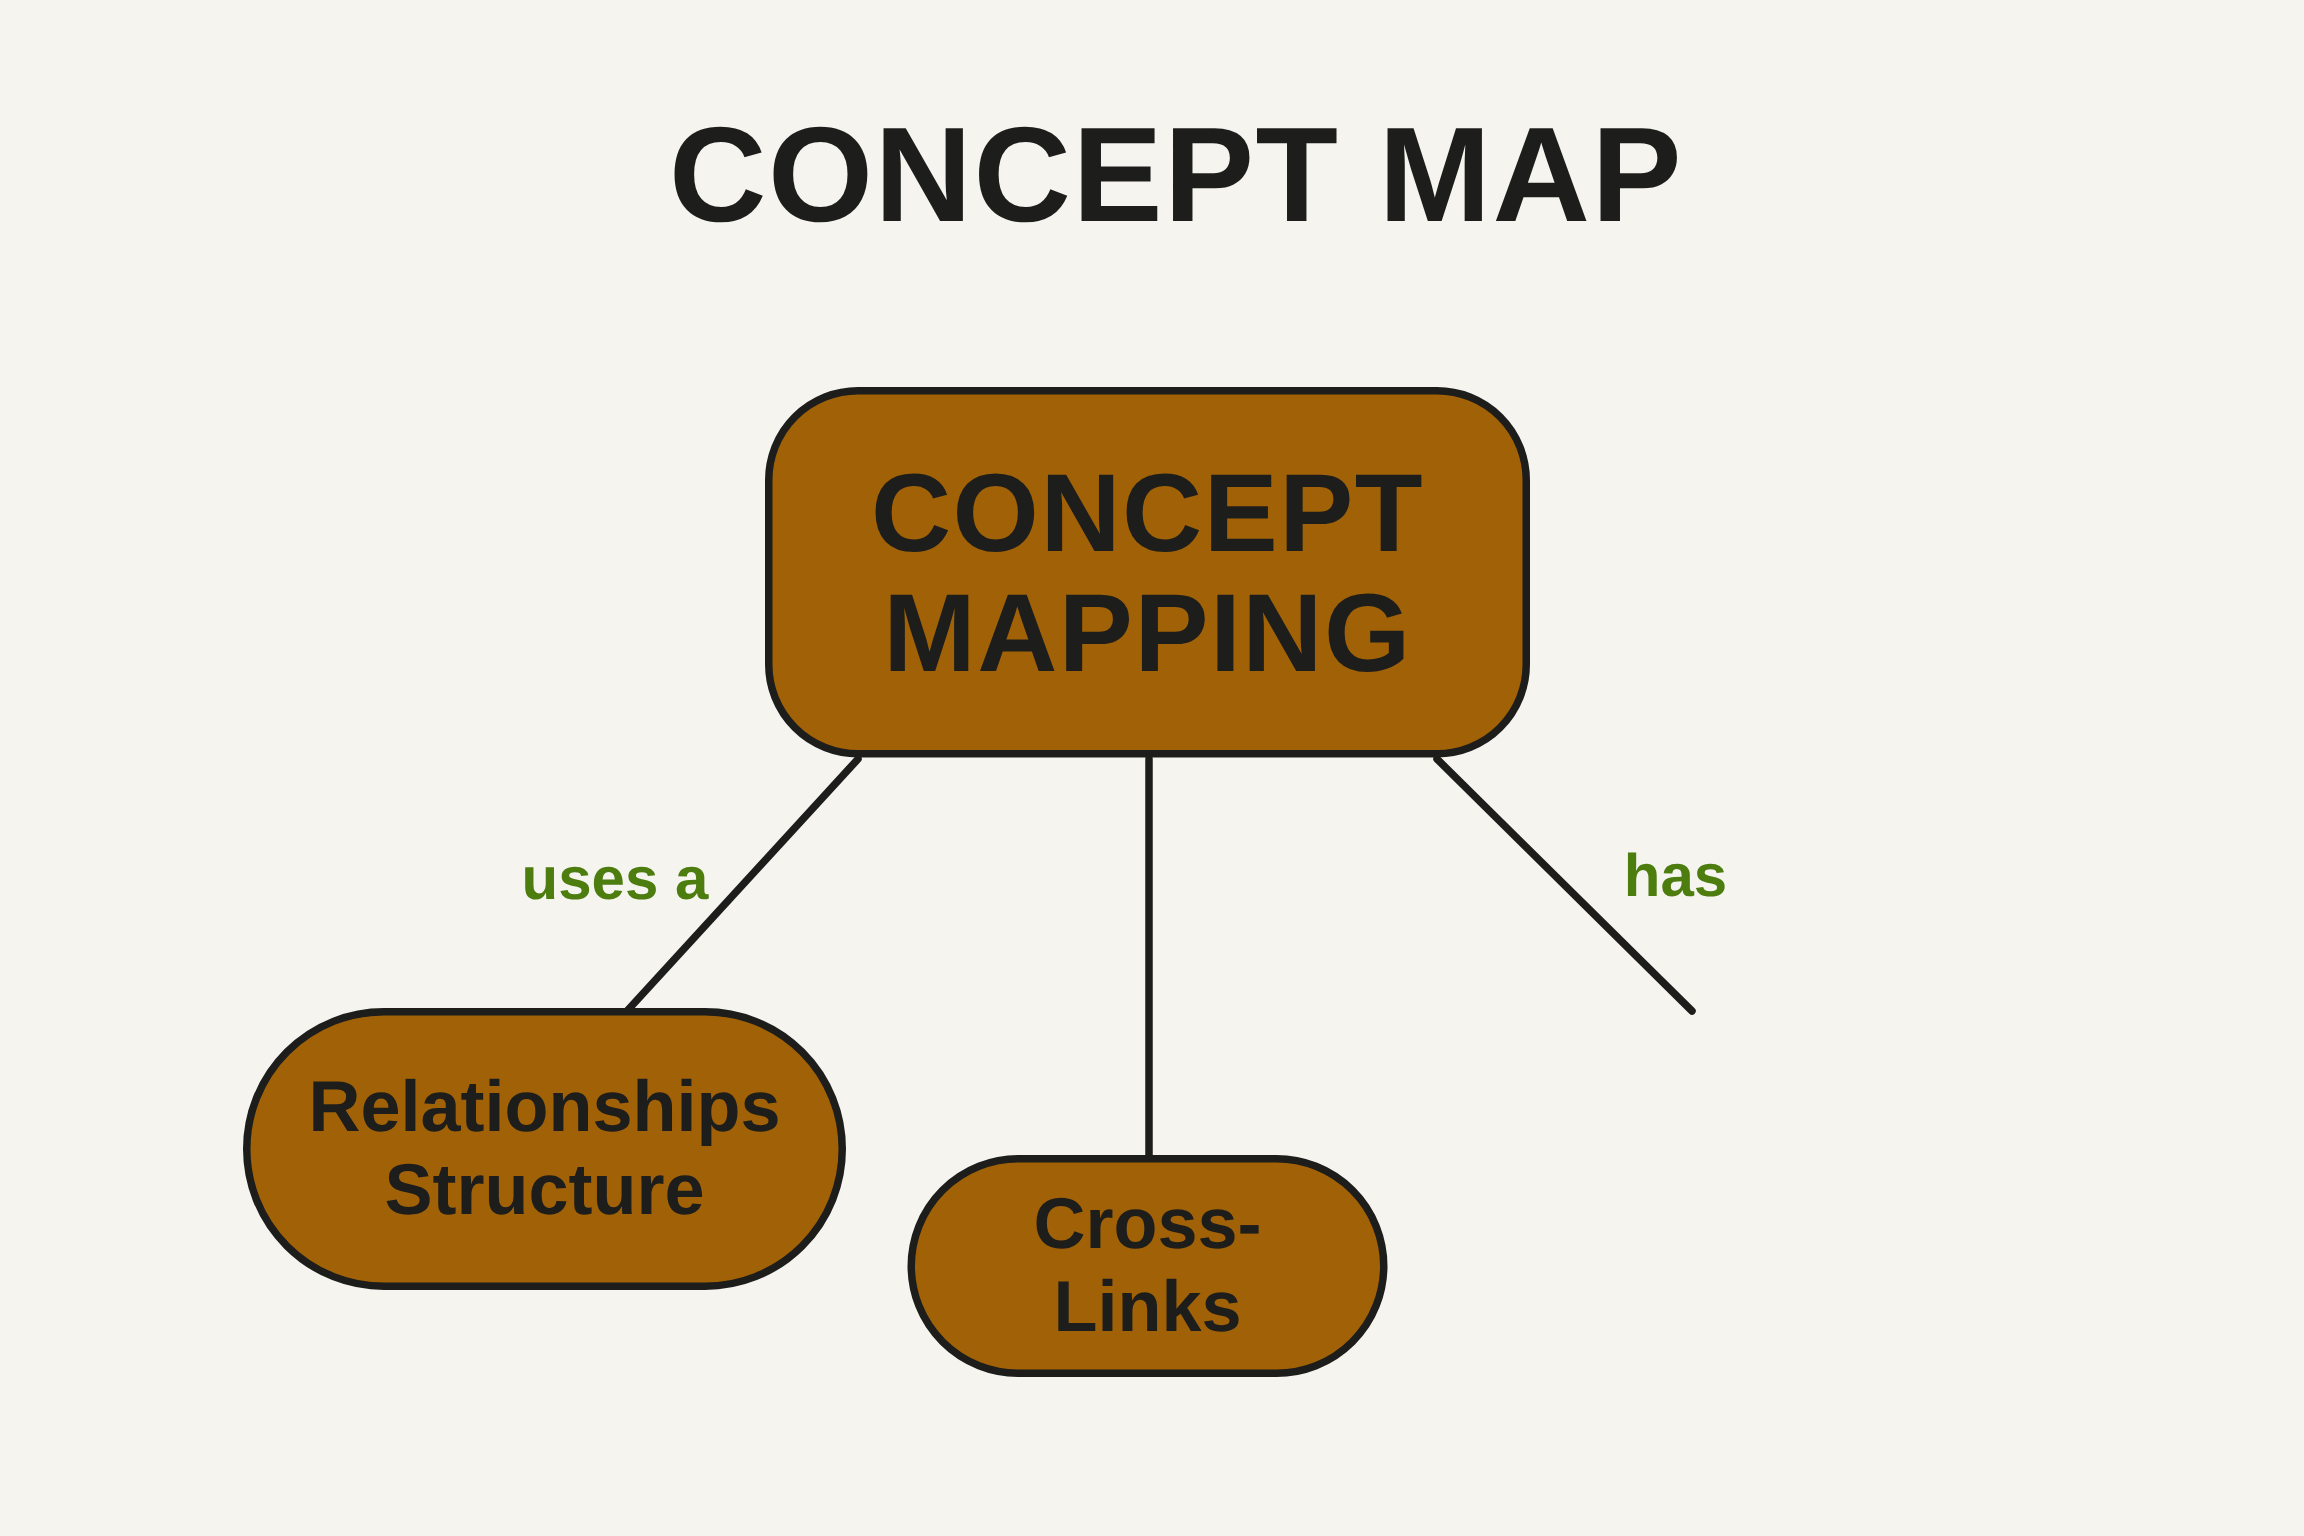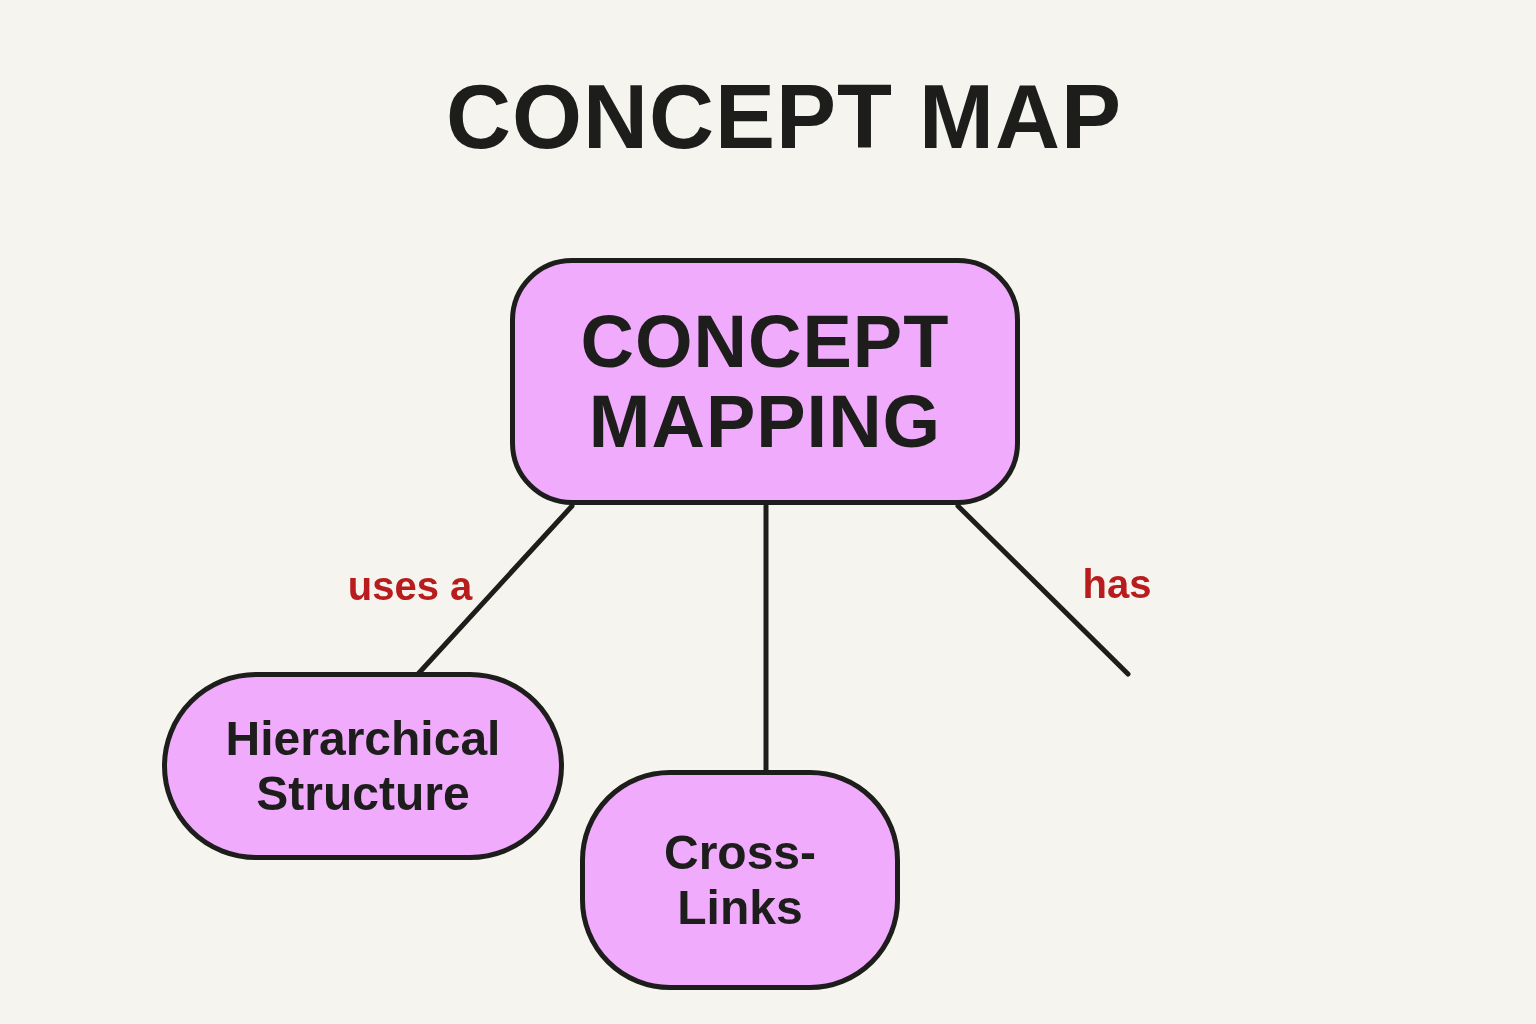--- a/index.html
+++ b/index.html
@@ -38,21 +38,21 @@
     height: 1024px;
   }
   .edges-svg line {
     stroke: #1d1d1b;
     stroke-width: 5;
     stroke-linecap: round;
   }
   .node {
     position: absolute;
     box-sizing: border-box;
-    background: #f0abfc;
+    background: #a16207;
     border: 5px solid #1d1d1b;
     display: flex;
     align-items: center;
     justify-content: center;
     text-align: center;
     white-space: pre-line;
     color: #1d1d1b;
   }
   .node-root {
     left: 510px;
@@ -71,38 +71,38 @@
     line-height: 1.15;
     border-radius: 95px;
   }
   .node-hier {
     left: 162px;
     top: 672px;
     width: 402px;
     height: 188px;
   }
   .node-cross {
-    left: 580px;
+    left: 605px;
     top: 770px;
     width: 320px;
-    height: 220px;
+    height: 148px;
     border-radius: 90px;
   }
   .node-label-rel {
     left: 997px;
     top: 672px;
     width: 378px;
     height: 188px;
   }
   .edge-label {
     position: absolute;
     transform: translate(-50%, -50%);
     font-size: 40px;
     font-weight: 600;
-    color: #b91c1c;
+    color: #4d7c0f;
     white-space: nowrap;
     line-height: 1;
   }
   .edge-label-uses   { left: 410px;  top: 586px; }
   .edge-label-incl   { left: 763px;  top: 668px; background: #f5f4ef; padding: 8px 12px; }
   .edge-label-has    { left: 1117px; top: 584px; }
 </style>
 </head>
 <body>
 
@@ -117,20 +117,20 @@
   </svg>
 
   <div class="edge-label edge-label-uses">uses a</div>
 
 
   <div class="edge-label edge-label-has">has</div>
 
   <div class="node node-root">CONCEPT
 MAPPING</div>
 
-  <div class="node node-child node-hier">Hierarchical
+  <div class="node node-child node-hier">Relationships
 Structure</div>
 
   <div class="node node-child node-cross">Cross-
 Links</div>
 
 
 </div>
 
 </body></html>

